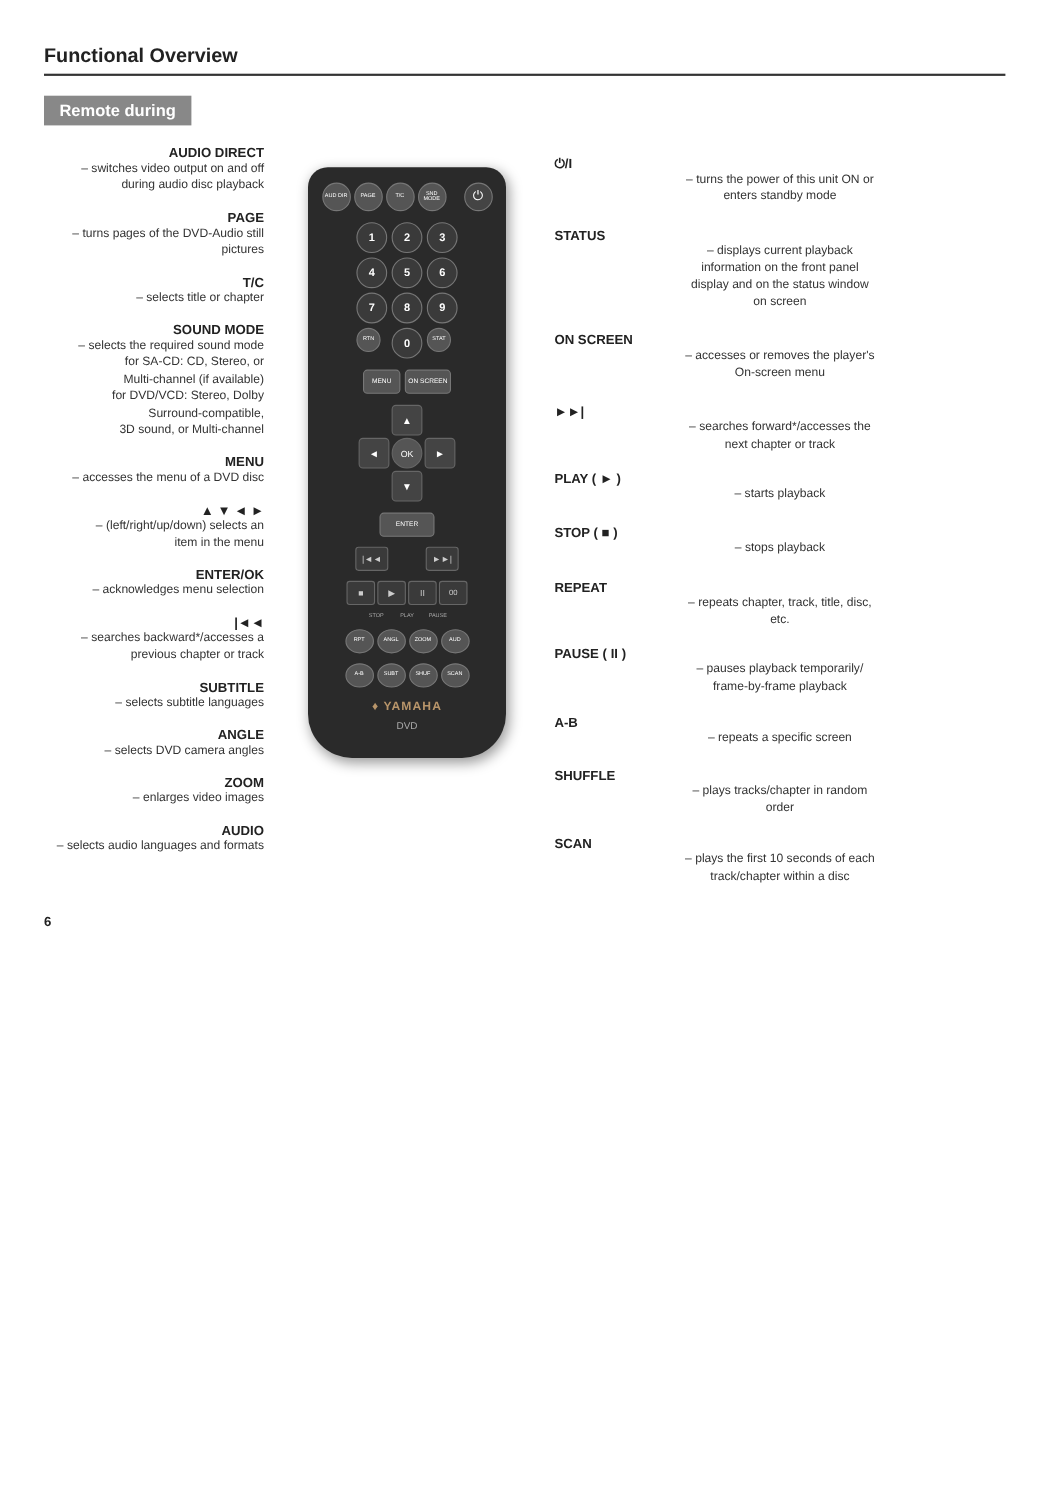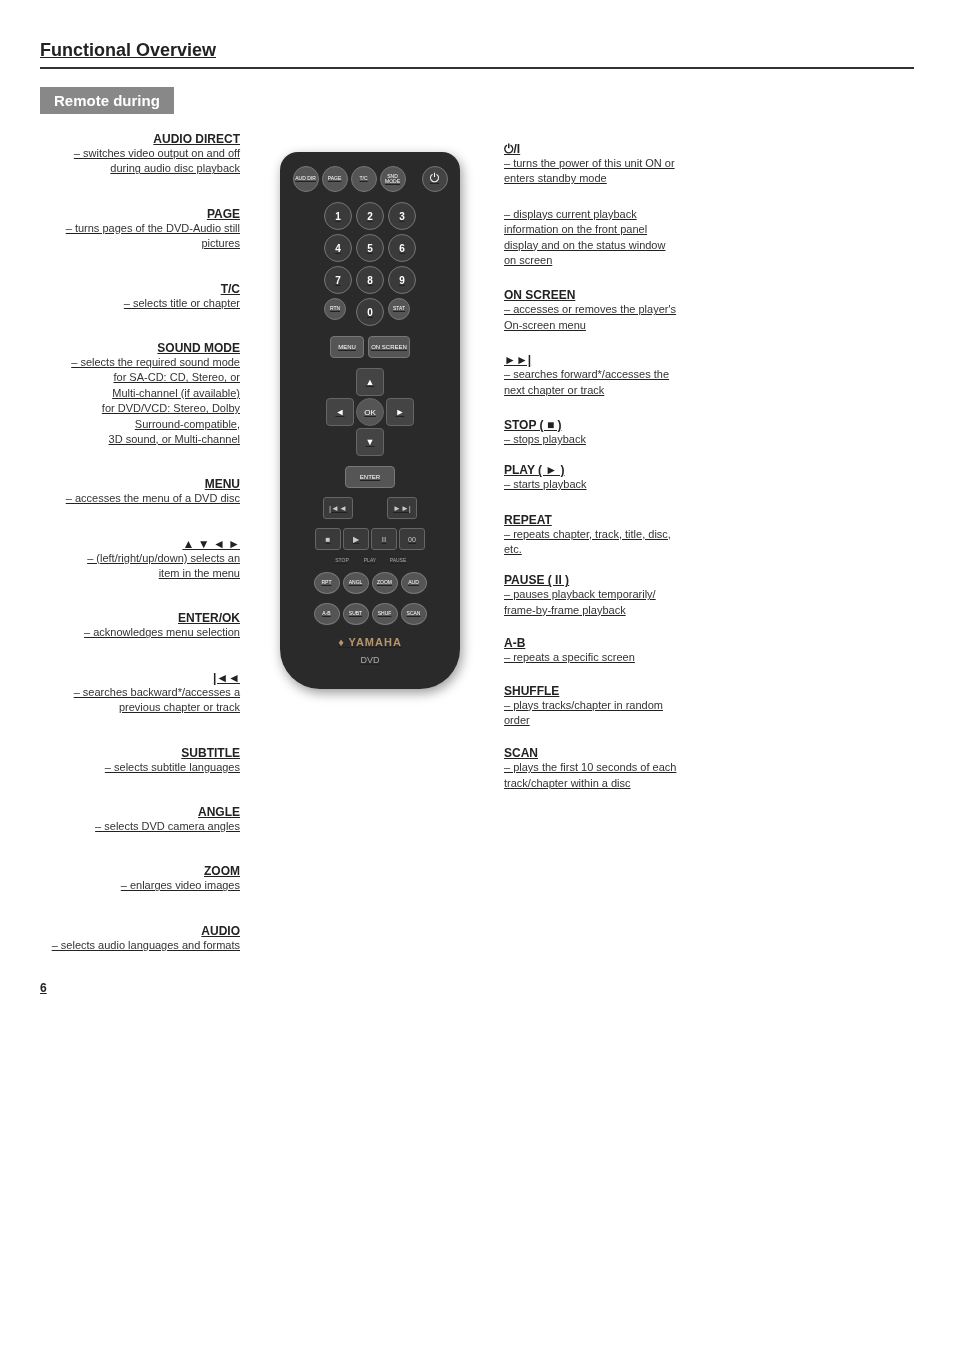--- a/index.html
+++ b/index.html
@@ -6,21 +6,20 @@
     body {
       width: 954px;
       min-height: 1351px;
       background: #fff;
       font-family: Arial, Helvetica, sans-serif;
       font-size: 12px;
       color: #222;
     }
     .page {
       padding: 40px 40px 40px 40px;
-      text-decoration: underline;
     }
     .page-title {
       font-size: 18px;
       font-weight: bold;
       border-bottom: 2px solid #333;
       padding-bottom: 6px;
       margin-bottom: 18px;
     }
     .section-title {
       background: #888;
@@ -38,21 +37,21 @@
       align-items: flex-start;
       position: relative;
     }
     .left-labels {
       width: 210px;
       flex-shrink: 0;
       display: flex;
       flex-direction: column;
       align-items: flex-end;
       padding-right: 10px;
-      gap: 16px;
+      gap: 0;
     }
     .center-remote {
       width: 240px;
       flex-shrink: 0;
       display: flex;
       justify-content: center;
       align-items: flex-start;
       padding-top: 20px;
     }
     .right-labels {
@@ -80,20 +79,21 @@
       margin-bottom: 12px;
     }
     .right-label-block .label-title {
       font-weight: bold;
       font-size: 12px;
     }
     .right-label-block .label-desc {
       font-size: 11px;
       color: #333;
       line-height: 1.4;
+      text-align: center;
     }
 
     
     .remote {
       width: 180px;
       background: #2a2a2a;
       border-radius: 18px 18px 40px 40px;
       padding: 14px 12px 24px 12px;
       display: flex;
       flex-direction: column;
@@ -355,43 +355,44 @@
 
     <div class="right-labels">
 
       <div class="right-label-block" style="margin-top:10px;">
         <div class="label-title">⏻/I</div>
         <div class="label-desc">– turns the power of this unit ON or<br>enters standby mode</div>
       </div>
 
 
       <div class="right-label-block" style="margin-top:8px;">
+        <div class="label-title">STATUS</div>
         <div class="label-desc">– displays current playback<br>information on the front panel<br>display and on the status window<br>on screen</div>
       </div>
 
       <div class="right-label-block" style="margin-top:8px;">
         <div class="label-title">ON SCREEN</div>
         <div class="label-desc">– accesses or removes the player's<br>On-screen menu</div>
       </div>
 
       <div class="right-label-block" style="margin-top:8px;">
         <div class="label-title">►►|</div>
         <div class="label-desc">– searches forward*/accesses the<br>next chapter or track</div>
       </div>
 
+      <div class="right-label-block" style="margin-top:4px;">
+        <div class="label-title">PLAY ( ► )</div>
+        <div class="label-desc">– starts playback</div>
+      </div>
+
       <div class="right-label-block" style="margin-top:8px;">
         <div class="label-title">STOP ( ■ )</div>
         <div class="label-desc">– stops playback</div>
       </div>
 
-      <div class="right-label-block" style="margin-top:4px;">
-        <div class="label-title">PLAY ( ► )</div>
-        <div class="label-desc">– starts playback</div>
-      </div>
-
       <div class="right-label-block" style="margin-top:8px;">
         <div class="label-title">REPEAT</div>
         <div class="label-desc">– repeats chapter, track, title, disc,<br>etc.</div>
       </div>
 
       <div class="right-label-block" style="margin-top:4px;">
         <div class="label-title">PAUSE ( II )</div>
         <div class="label-desc">– pauses playback temporarily/<br>frame-by-frame playback</div>
       </div>
 

